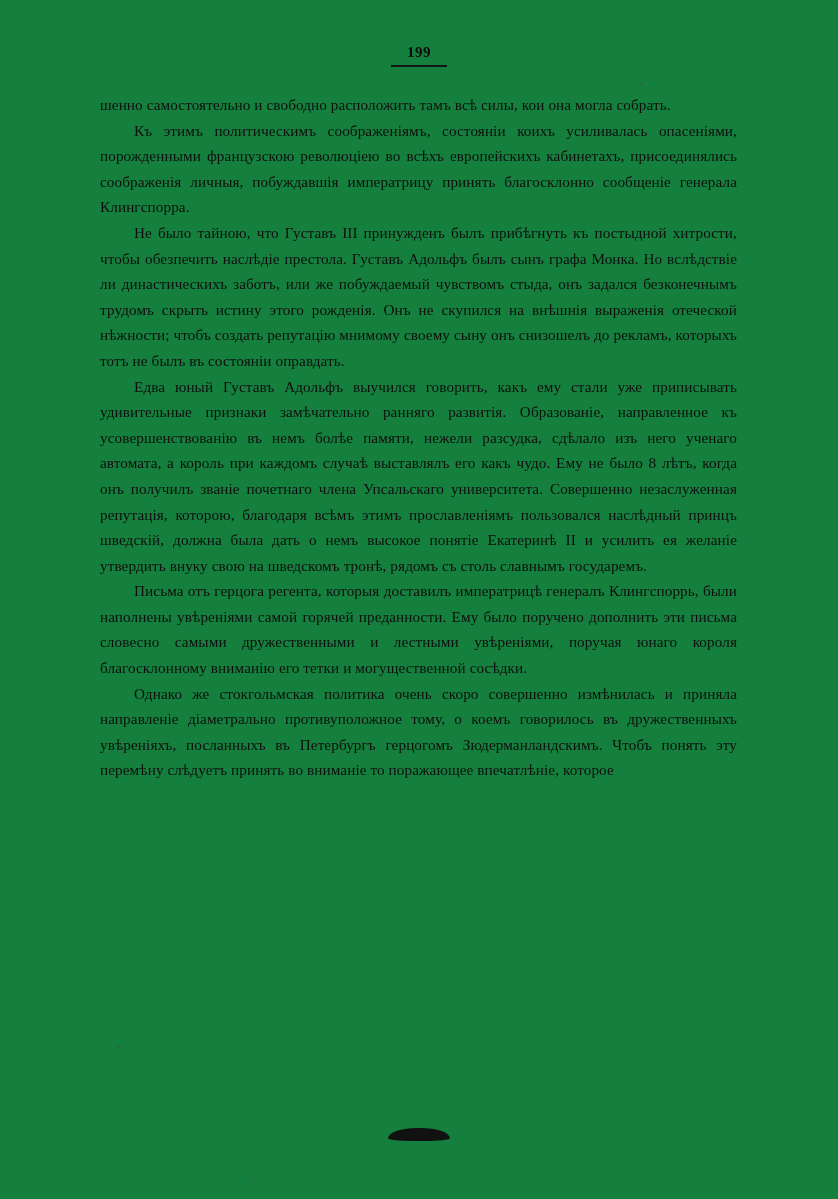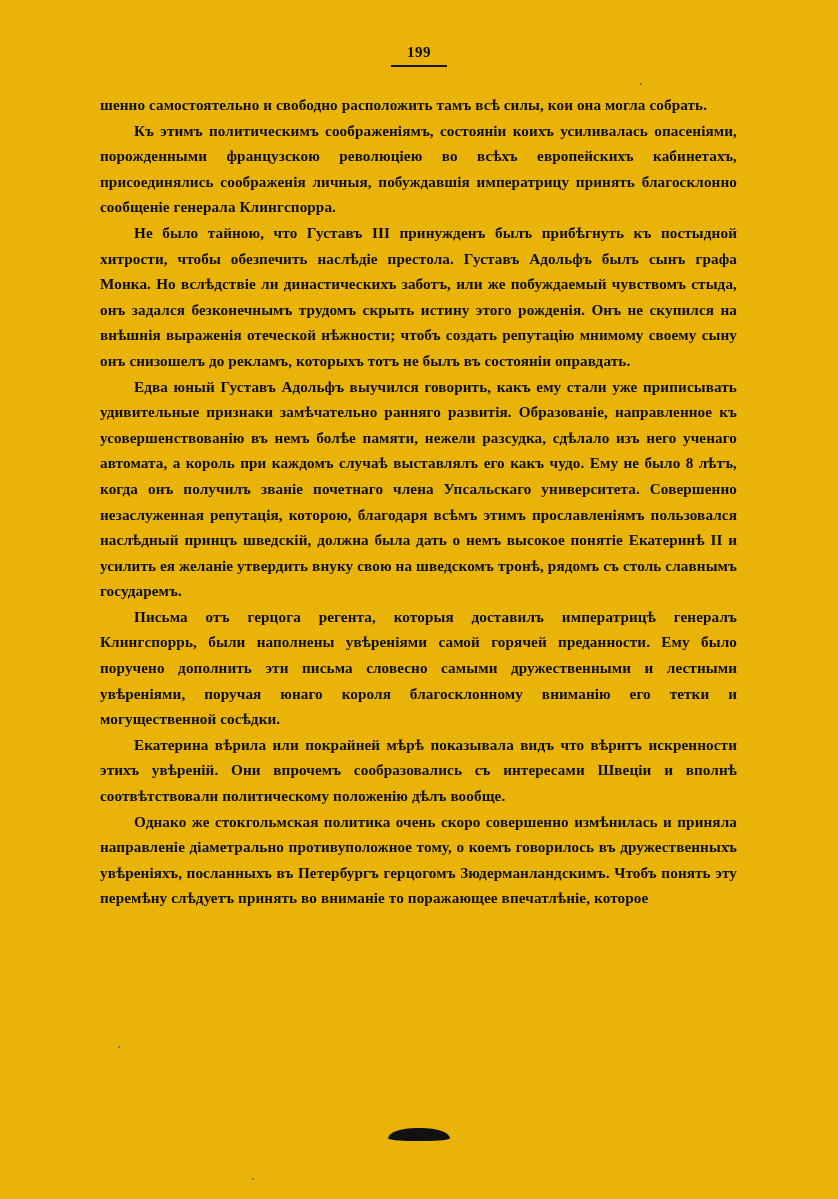--- a/index.html
+++ b/index.html
@@ -14,21 +14,21 @@
     color: #111111;
     position: relative;
     overflow: hidden;
   }
   .page {
     position: absolute;
     left: 0;
     top: 0;
     width: 838px;
     height: 1199px;
-    background: #eab308;
+    background: #15803d;
   }
   .page-number-block {
     position: absolute;
     top: 44px;
     left: 0;
     width: 838px;
     text-align: center;
   }
   .page-number {
     font-family: "Liberation Serif", serif;
@@ -45,21 +45,21 @@
   }
   .body-text {
     position: absolute;
     left: 100px;
     top: 92px;
     width: 637px;
     font-size: 15.2px;
     line-height: 25.6px;
     text-align: justify;
     color: #0e0e0e;
-    font-weight: 700;
+    font-weight: 400;
     letter-spacing: 0.1px;
     -webkit-font-smoothing: none;
   }
   .body-text p {
     margin: 0 0 0 0;
     text-indent: 34px;
     text-align: justify;
     text-justify: inter-word;
   }
   .body-text p.no-indent {
@@ -100,21 +100,20 @@
     <div class="page-number">199</div>
     <div class="header-rule"></div>
   </div>
 
   <div class="body-text">
     <p class="no-indent">шенно самостоятельно и свободно расположить тамъ всѣ силы, кои она могла собрать.</p>
     <p>Къ этимъ политическимъ соображеніямъ, состояніи коихъ усиливалась опасеніями, порожденными французскою революціею во всѣхъ европейскихъ кабинетахъ, присоединялись соображенія личныя, побуждавшія императрицу принять благосклонно сообщеніе генерала Клингспорра.</p>
     <p>Не было тайною, что Густавъ III принужденъ былъ прибѣгнуть къ постыдной хитрости, чтобы обезпечить наслѣдіе престола. Густавъ Адольфъ былъ сынъ графа Монка. Но вслѣдствіе ли династическихъ заботъ, или же побуждаемый чувствомъ стыда, онъ задался безконечнымъ трудомъ скрыть истину этого рожденія. Онъ не скупился на внѣшнія выраженія отеческой нѣжности; чтобъ создать репутацію мнимому своему сыну онъ снизошелъ до рекламъ, которыхъ тотъ не былъ въ состояніи оправдать.</p>
     <p>Едва юный Густавъ Адольфъ выучился говорить, какъ ему стали уже приписывать удивительные признаки замѣчательно ранняго развитія. Образованіе, направленное къ усовершенствованію въ немъ болѣе памяти, нежели разсудка, сдѣлало изъ него ученаго автомата, а король при каждомъ случаѣ выставлялъ его какъ чудо. Ему не было 8 лѣтъ, когда онъ получилъ званіе почетнаго члена Упсальскаго университета. Совершенно незаслуженная репутація, которою, благодаря всѣмъ этимъ прославленіямъ пользовался наслѣдный принцъ шведскій, должна была дать о немъ высокое понятіе Екатеринѣ II и усилить ея желаніе утвердить внуку свою на шведскомъ тронѣ, рядомъ съ столь славнымъ государемъ.</p>
     <p>Письма отъ герцога регента, которыя доставилъ императрицѣ генералъ Клингспоррь, были наполнены увѣреніями самой горячей преданности. Ему было поручено дополнить эти письма словесно самыми дружественными и лестными увѣреніями, поручая юнаго короля благосклонному вниманію его тетки и могущественной сосѣдки.</p>
-    <p>Екатерина вѣрила или покрайней мѣрѣ показывала видъ что вѣритъ искренности этихъ увѣреній. Они впрочемъ сообразовались съ интересами Швеціи и вполнѣ соотвѣтствовали политическому положенію дѣлъ вообще.</p>
     <p>Однако же стокгольмская политика очень скоро совершенно измѣнилась и приняла направленіе діаметрально противуположное тому, о коемъ говорилось въ дружественныхъ увѣреніяхъ, посланныхъ въ Петербургъ герцогомъ Зюдерманландскимъ. Чтобъ понять эту перемѣну слѣдуетъ принять во вниманіе то поражающее впечатлѣніе, которое</p>
   </div>
 
   <div class="ornament">
     <div class="shape"></div>
   </div>
 
   <div class="speck s1"></div>
   <div class="speck s2"></div>
   <div class="speck s3"></div>

